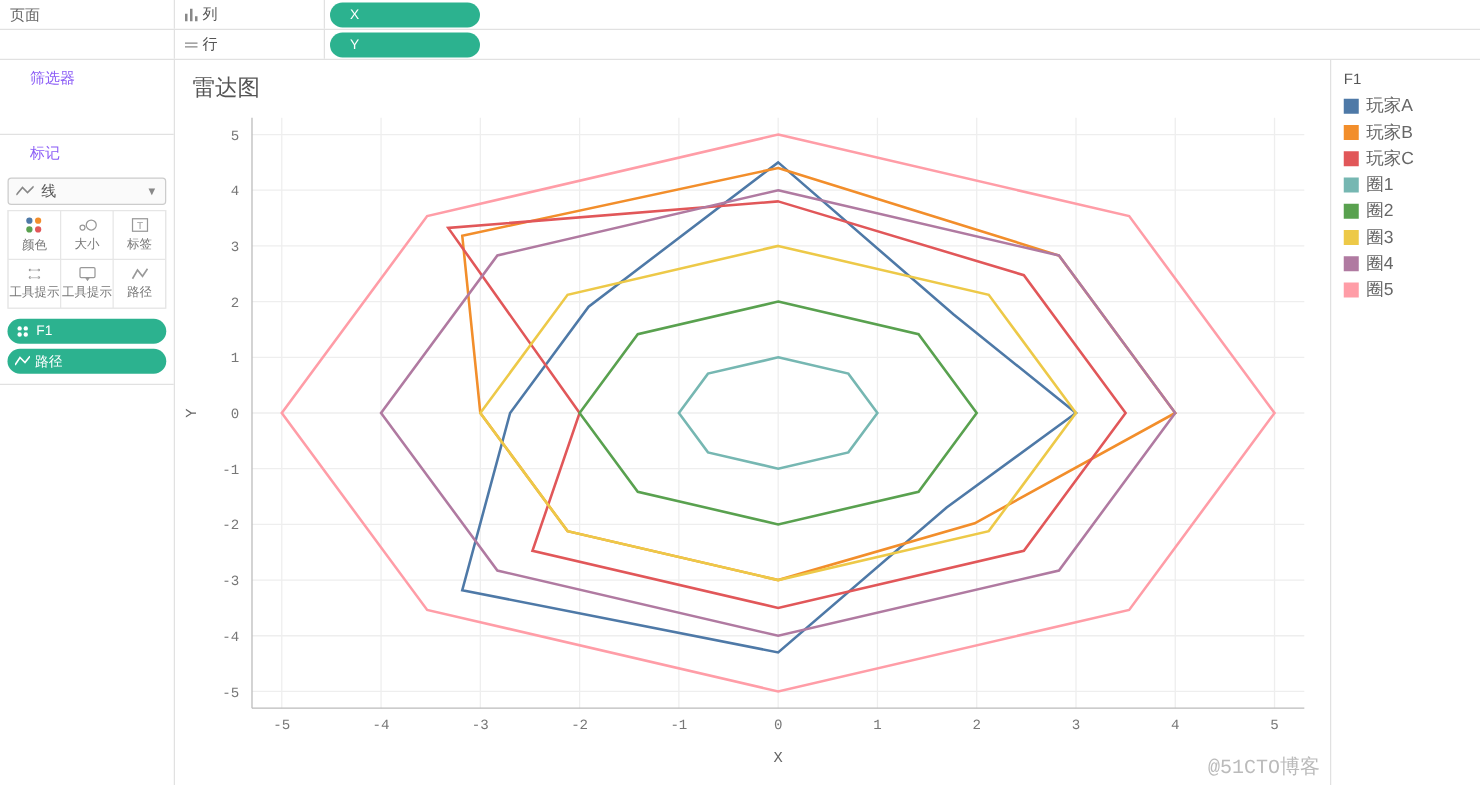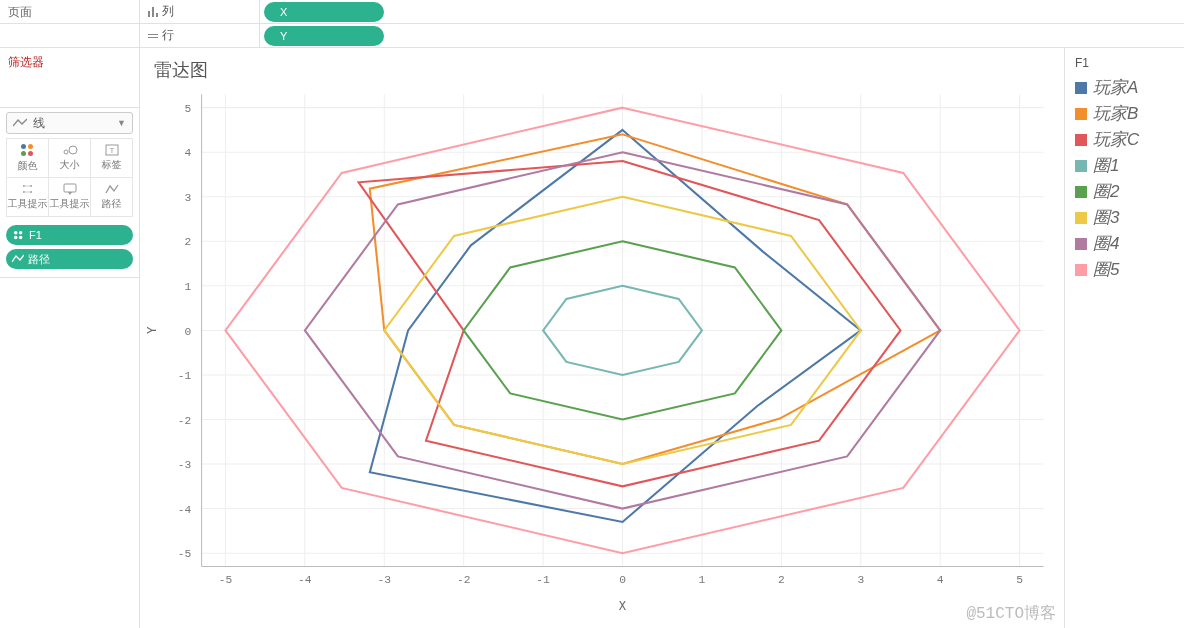--- a/index.html
+++ b/index.html
@@ -8,34 +8,34 @@
   .shelves{display:flex;flex-direction:column;}
   .shelf-row{display:flex;align-items:stretch;height:24px;border-bottom:1px solid #e1e1e1;}
   .pages-cell{width:140px;border-right:1px solid #e1e1e1;padding:4px 8px;color:#666;}
   .shelf-label{width:120px;border-right:1px solid #e1e1e1;display:flex;align-items:center;padding:0 8px;gap:4px;color:#555;}
   .shelf-content{flex:1;display:flex;align-items:center;padding:0 4px;}
   .pill{background:#2cb28f;color:#fff;border-radius:11px;height:20px;display:flex;align-items:center;padding:0 16px;min-width:120px;font-size:11px;}
   .pill.sm{min-width:90px;justify-content:flex-start;padding:0 10px;}
   .pill.ic{padding-left:6px;gap:4px;}
   .main{flex:1;display:flex;overflow:hidden;}
   .left{width:140px;border-right:1px solid #e1e1e1;display:flex;flex-direction:column;}
-  .panel-h{padding:6px 8px;color:#b91c1c;border-bottom:1px solid transparent;}
+  .panel-h{padding:6px 24px;color:#8b5cf6;border-bottom:1px solid transparent;}
   .sidebar-section{border-bottom:1px solid #e1e1e1;}
   .mark-type{margin:4px 6px;border:1px solid #ccc;background:#fafafa;border-radius:3px;height:22px;display:flex;align-items:center;padding:0 6px;justify-content:space-between;color:#555;}
   .mark-grid{display:grid;grid-template-columns:repeat(3,1fr);margin:0 6px 6px 6px;gap:1px;background:#e6e6e6;border:1px solid #e6e6e6;}
   .mark-cell{background:#fff;height:38px;display:flex;flex-direction:column;align-items:center;justify-content:center;gap:2px;font-size:10px;color:#777;}
   .mark-cell .ic{font-size:14px;color:#777;}
   .shelf-pills{display:flex;flex-direction:column;gap:4px;padding:2px 6px 8px 6px;}
   .center{flex:1;position:relative;display:flex;flex-direction:column;font-family:Liberation Mono, monospace;}
   .chart-title{padding:10px 14px 2px 14px;font-size:18px;color:#555;}
   .chart-wrap{flex:1;position:relative;}
   svg.chart{position:absolute;inset:0;}
   .legend{width:120px;border-left:1px solid #e1e1e1;padding:8px 10px;}
   .legend h4{margin:0 0 6px 0;font-weight:normal;color:#555;font-size:12px;}
-  .legend-item{display:flex;align-items:center;gap:6px;margin:3px 0;font-size:17px;color:#666;font-style:italic;}
+  .legend-item{display:flex;align-items:center;gap:6px;margin:3px 0;font-size:14px;color:#666;}
   .sw{width:12px;height:12px;}
   .tick-label{font-size:11px;fill:#777;}
   .axis-title{font-size:12px;fill:#666;}
   .watermark{position:absolute;right:8px;bottom:4px;font-size:16px;color:#bbb;}
   .icon-bars{display:inline-block;width:10px;height:10px;position:relative;}
   .icon-bars::before,.icon-bars::after{content:"";position:absolute;background:#888;width:2px;bottom:0;}
   .icon-bars::before{left:0;height:6px;}
   .icon-bars::after{left:4px;height:10px;}
   .icon-bars span{position:absolute;left:8px;bottom:0;width:2px;height:4px;background:#888;}
   .icon-lines{display:inline-block;width:10px;height:8px;}
@@ -73,20 +73,21 @@
     </div>
   </div>
 
   <div class="main">
 
     <div class="left">
       <div class="sidebar-section" style="height:60px;">
         <div class="panel-h">筛选器</div>
       </div>
       <div class="sidebar-section">
+        <div class="panel-h">标记</div>
         <div class="mark-type">
           <span style="display:flex;align-items:center;gap:6px;">
             <svg width="14" height="10">
                 <polyline points="0,8 5,2 9,6 14,1" fill="none" stroke="#888" stroke-width="1.3"></polyline>
               </svg>
             <span>线</span>
           </span>
           <span style="font-size:9px;color:#888;">▼</span>
         </div>
         <div class="mark-grid">

